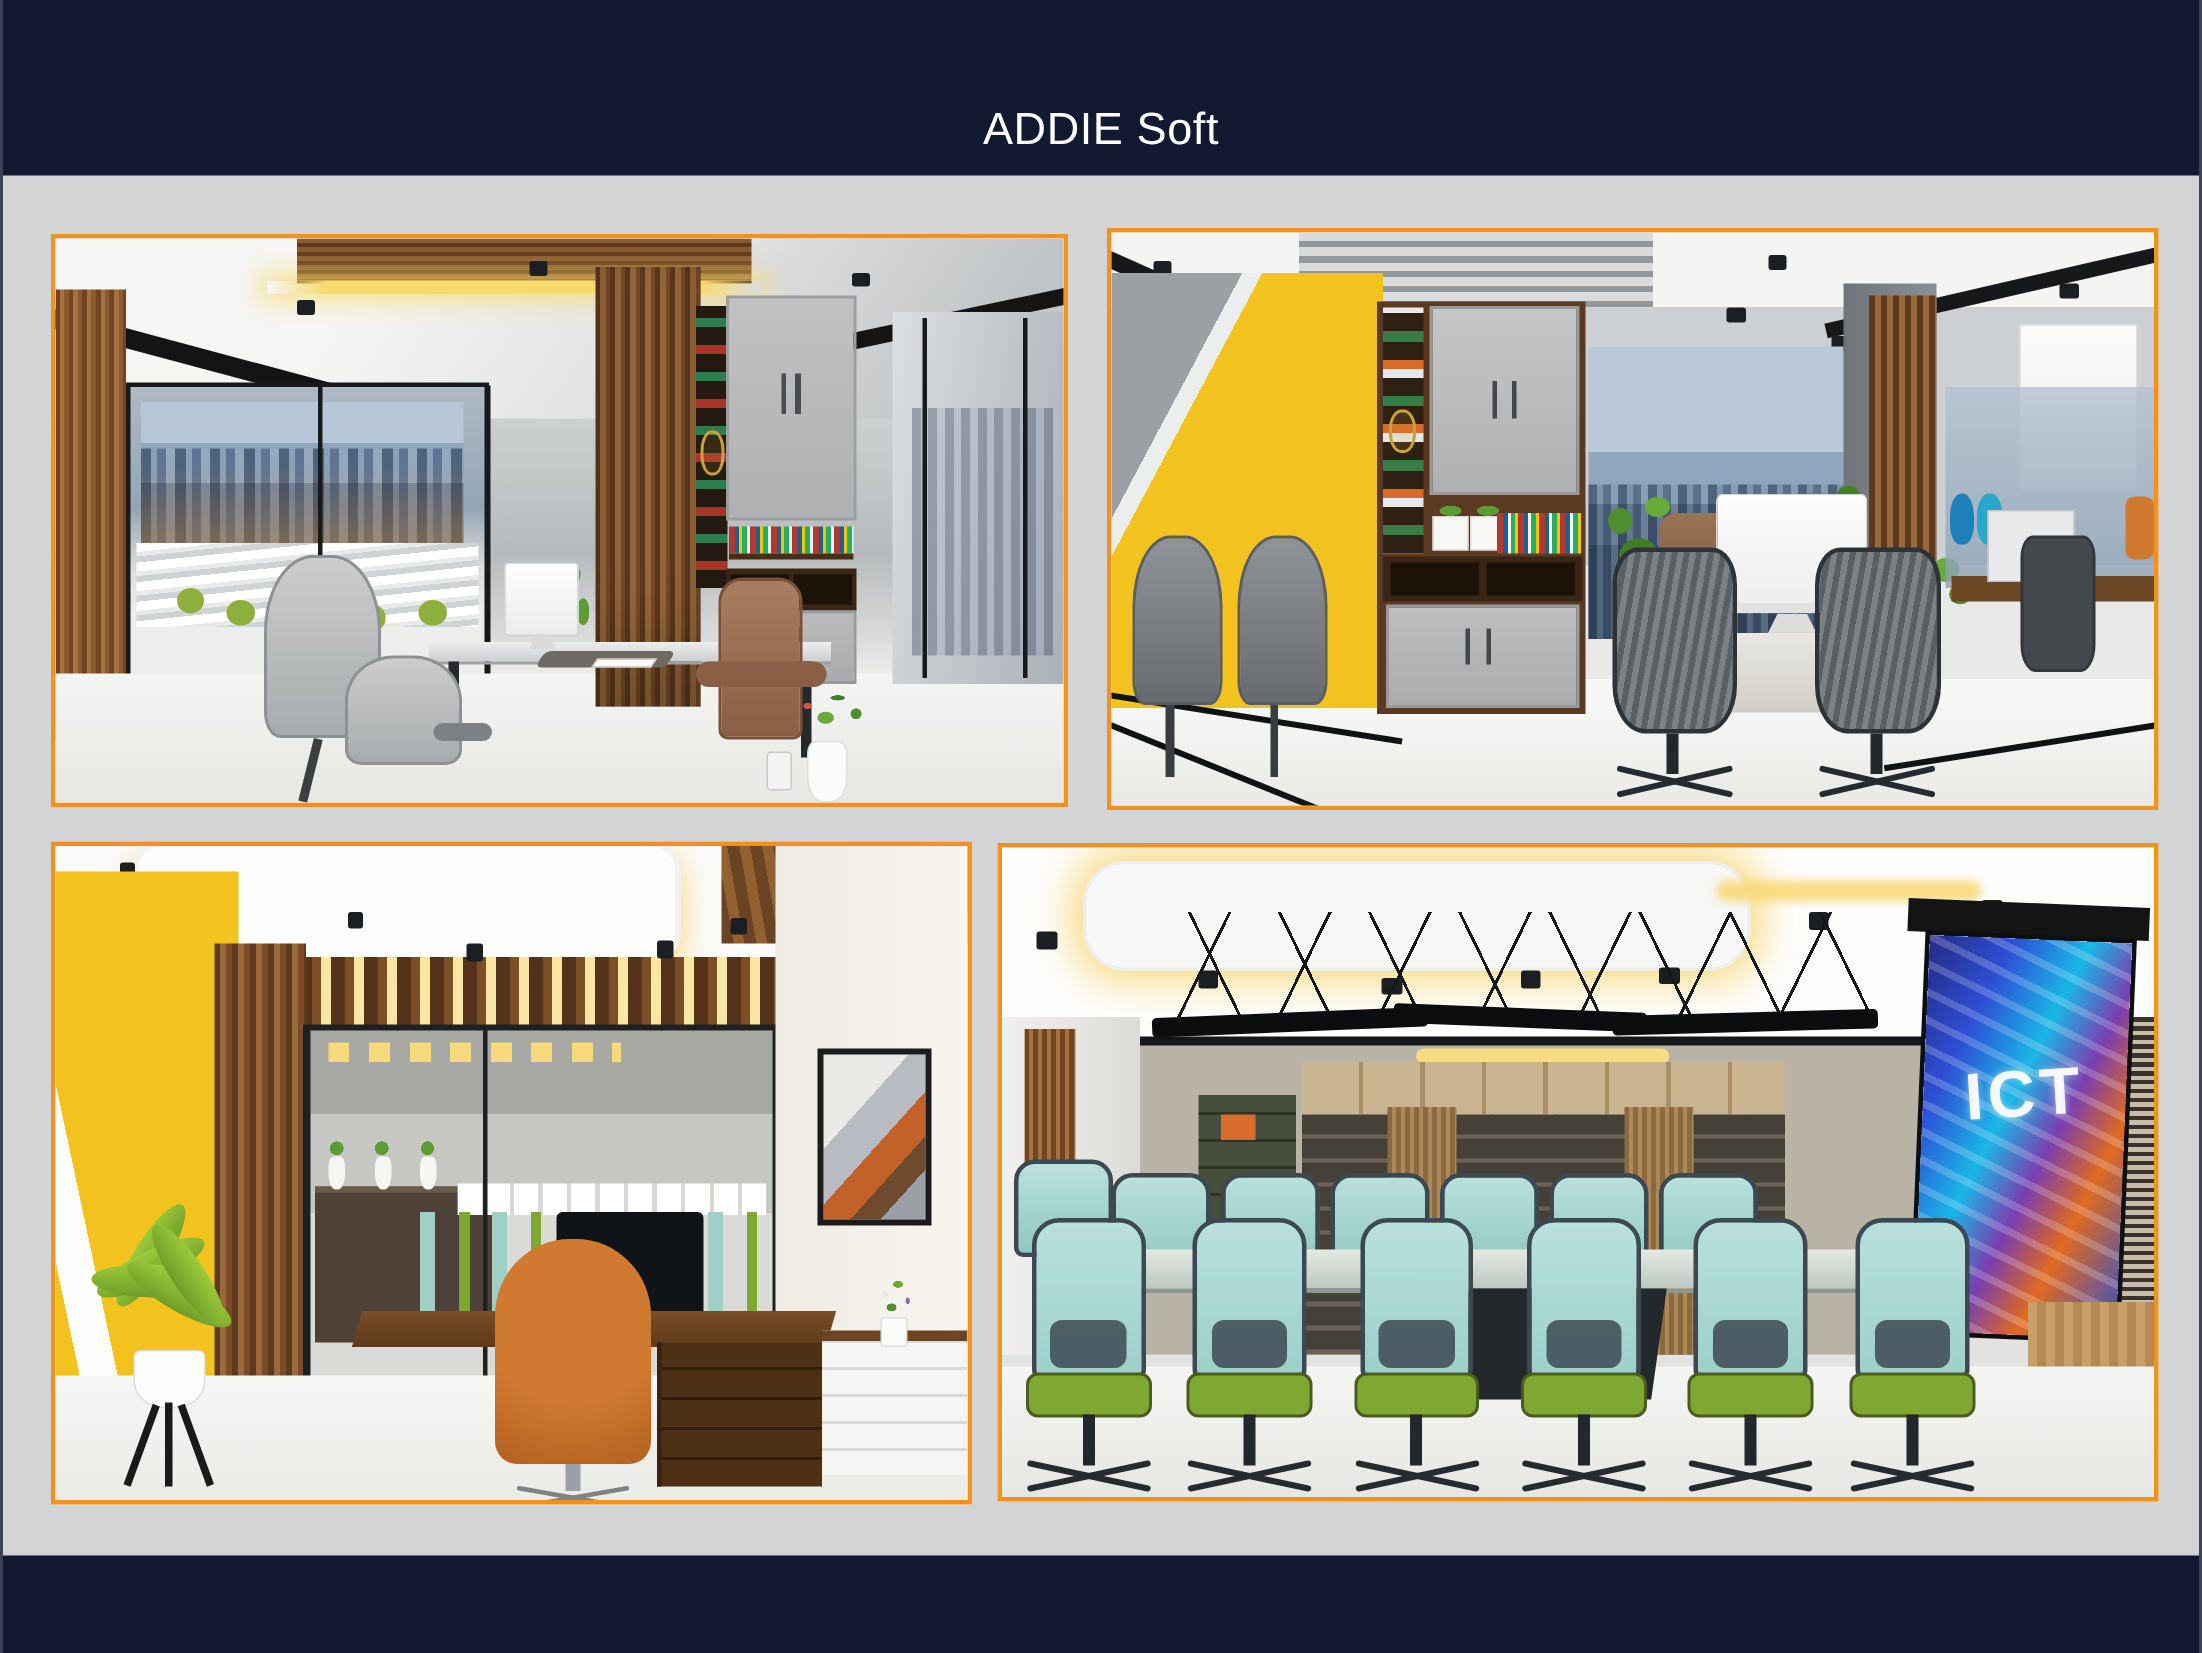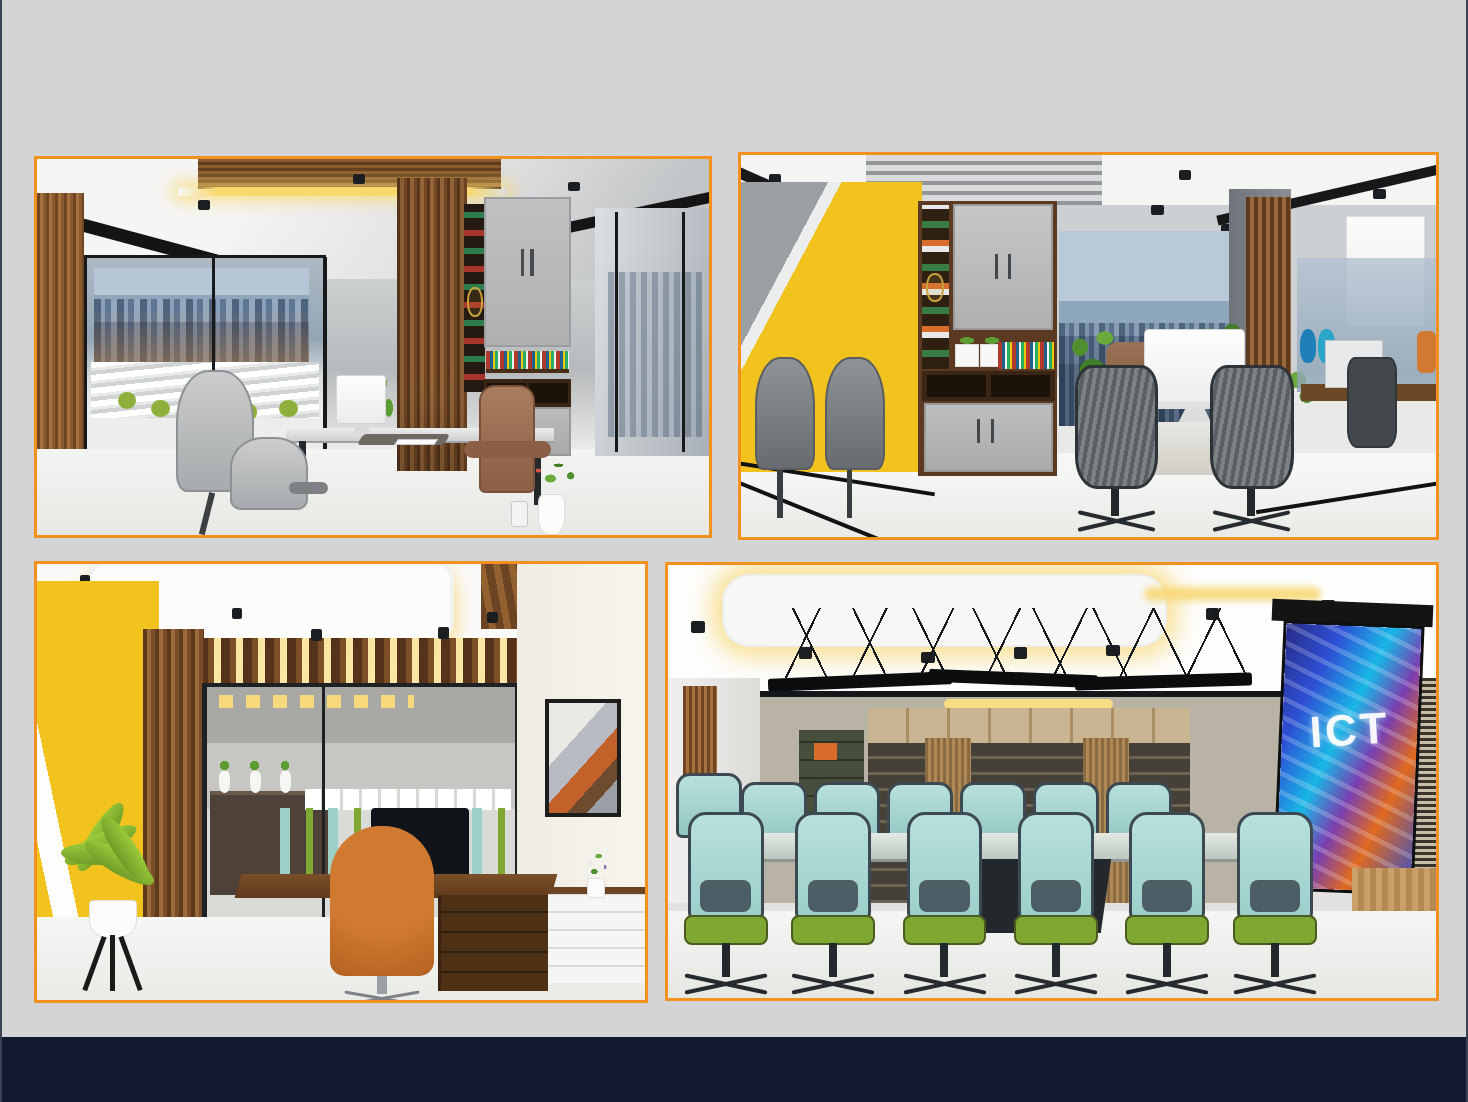--- a/index.html
+++ b/index.html
@@ -249,20 +249,23 @@
   .p4 .cpost{left:46%;top:66%;width:8%;height:17%;background:#23282c}
   .p4 .cbase{left:8%;top:82%;width:84%;height:9%}
   .p4 .cbase::before,.p4 .cbase::after{content:"";position:absolute;left:0;top:36%;width:100%;height:22%;background:#262b30;border-radius:4px}
   .p4 .cbase::before{transform:rotate(12deg)} .p4 .cbase::after{transform:rotate(-12deg)}
   .p4 .floor{bottom:0;left:0;right:0;height:20%;background:linear-gradient(#f5f5f3,#e6e6e3)}
 </style>
 </head>
 <body>
 
 <div class="page">
+  <div class="topbar">
+    <div class="title">ADDIE Soft</div>
+  </div>
 
   <figure class="panel p1">
     <div class="scene">
       <div class="wall"></div>
       <div class="ceiling"></div>
       <div class="woodband"></div>
       <div class="coveglow"></div>
       <div class="beamL"></div>
       <div class="beamR"></div>
       <div class="spot" style="left:24%;top:11%"></div>

